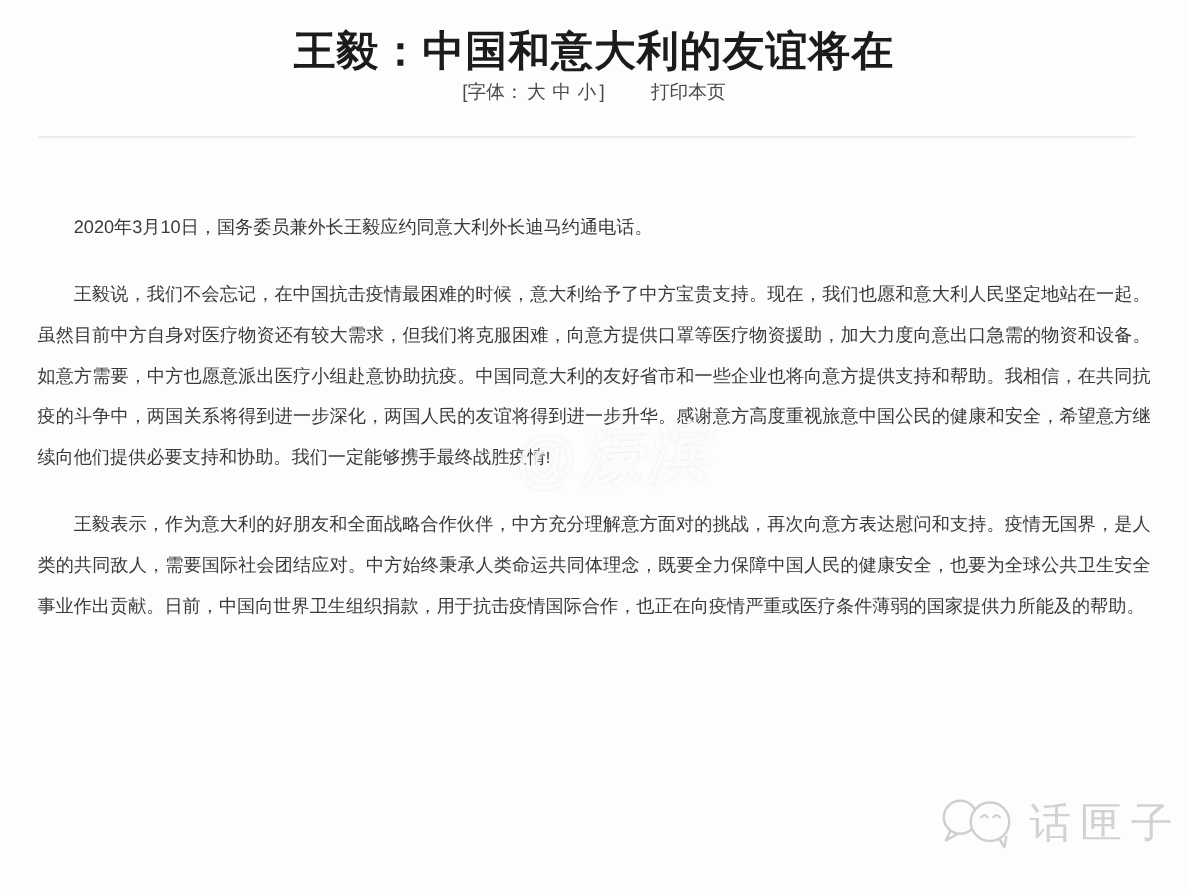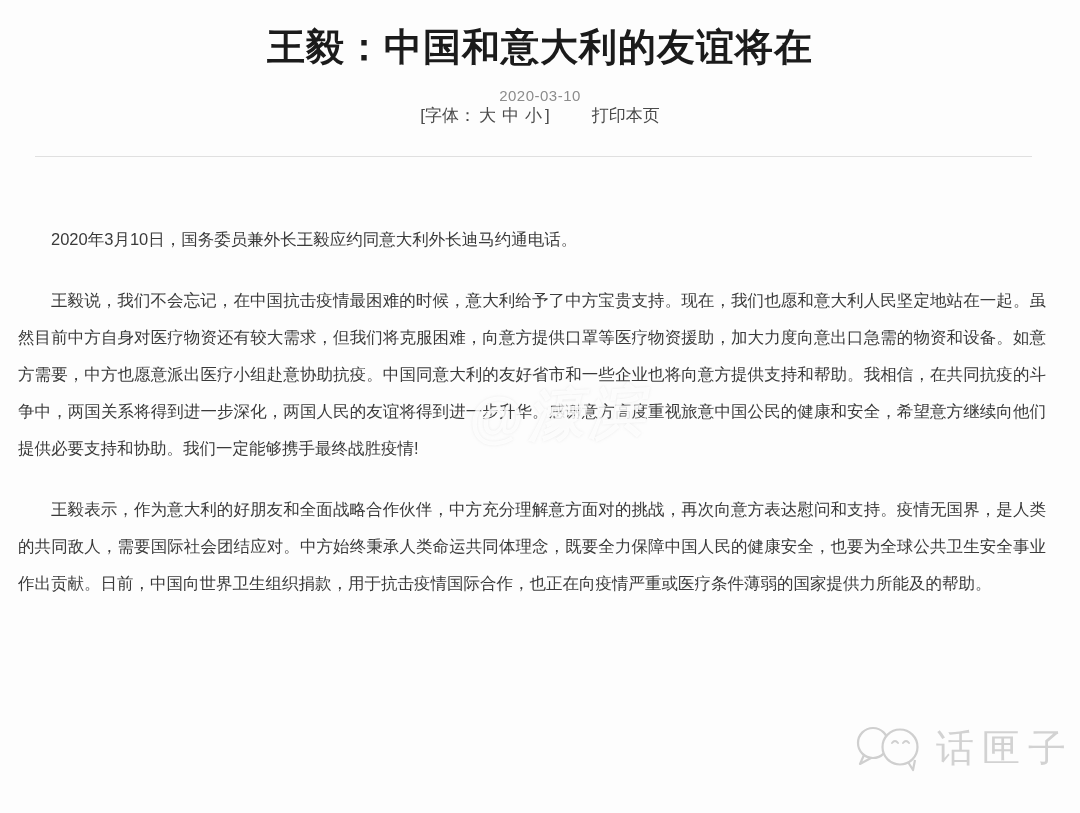--- a/index.html
+++ b/index.html
@@ -58,21 +58,21 @@
     color: var(--toolbar-color);
     text-decoration: none;
     cursor: pointer;
   }
   .divider {
     border: none;
     border-top: 1px solid var(--divider-color);
     margin: 29px 48px 0 35px;
   }
   .article-body {
-    padding: 64px 34px 0 18px;
+    padding: 64px 34px 0 34px;
   }
   .article-body p {
     font-size: 16.5px;
     line-height: 37px;
     color: var(--body-color);
     text-align: justify;
     text-indent: 2em;
     margin: 0 0 24px 0;
   }
   .watermark-center {
@@ -109,21 +109,20 @@
 </style>
 </head>
 <body>
 
 <div class="page">
 
   <header class="article-header">
     <h1 class="title">
       <span class="title-line">王毅：中国和意大利的友谊将在</span>
     </h1>
-    <div class="date">2020-03-10</div>
     <div class="toolbar">
       <span class="font-ctl"><span>[字体：</span><a class="font-opt">大</a><a class="font-opt">中</a><a class="font-opt">小</a><span>]</span></span><a class="print-link">打印本页</a>
     </div>
   </header>
 
   <hr class="divider">
 
   <main class="article-body">
     <p>2020年3月10日，国务委员兼外长王毅应约同意大利外长迪马约通电话。</p>
     <p>王毅说，我们不会忘记，在中国抗击疫情最困难的时候，意大利给予了中方宝贵支持。现在，我们也愿和意大利人民坚定地站在一起。虽然目前中方自身对医疗物资还有较大需求，但我们将克服困难，向意方提供口罩等医疗物资援助，加大力度向意出口急需的物资和设备。如意方需要，中方也愿意派出医疗小组赴意协助抗疫。中国同意大利的友好省市和一些企业也将向意方提供支持和帮助。我相信，在共同抗疫的斗争中，两国关系将得到进一步深化，两国人民的友谊将得到进一步升华。感谢意方高度重视旅意中国公民的健康和安全，希望意方继续向他们提供必要支持和协助。我们一定能够携手最终战胜疫情!</p>

